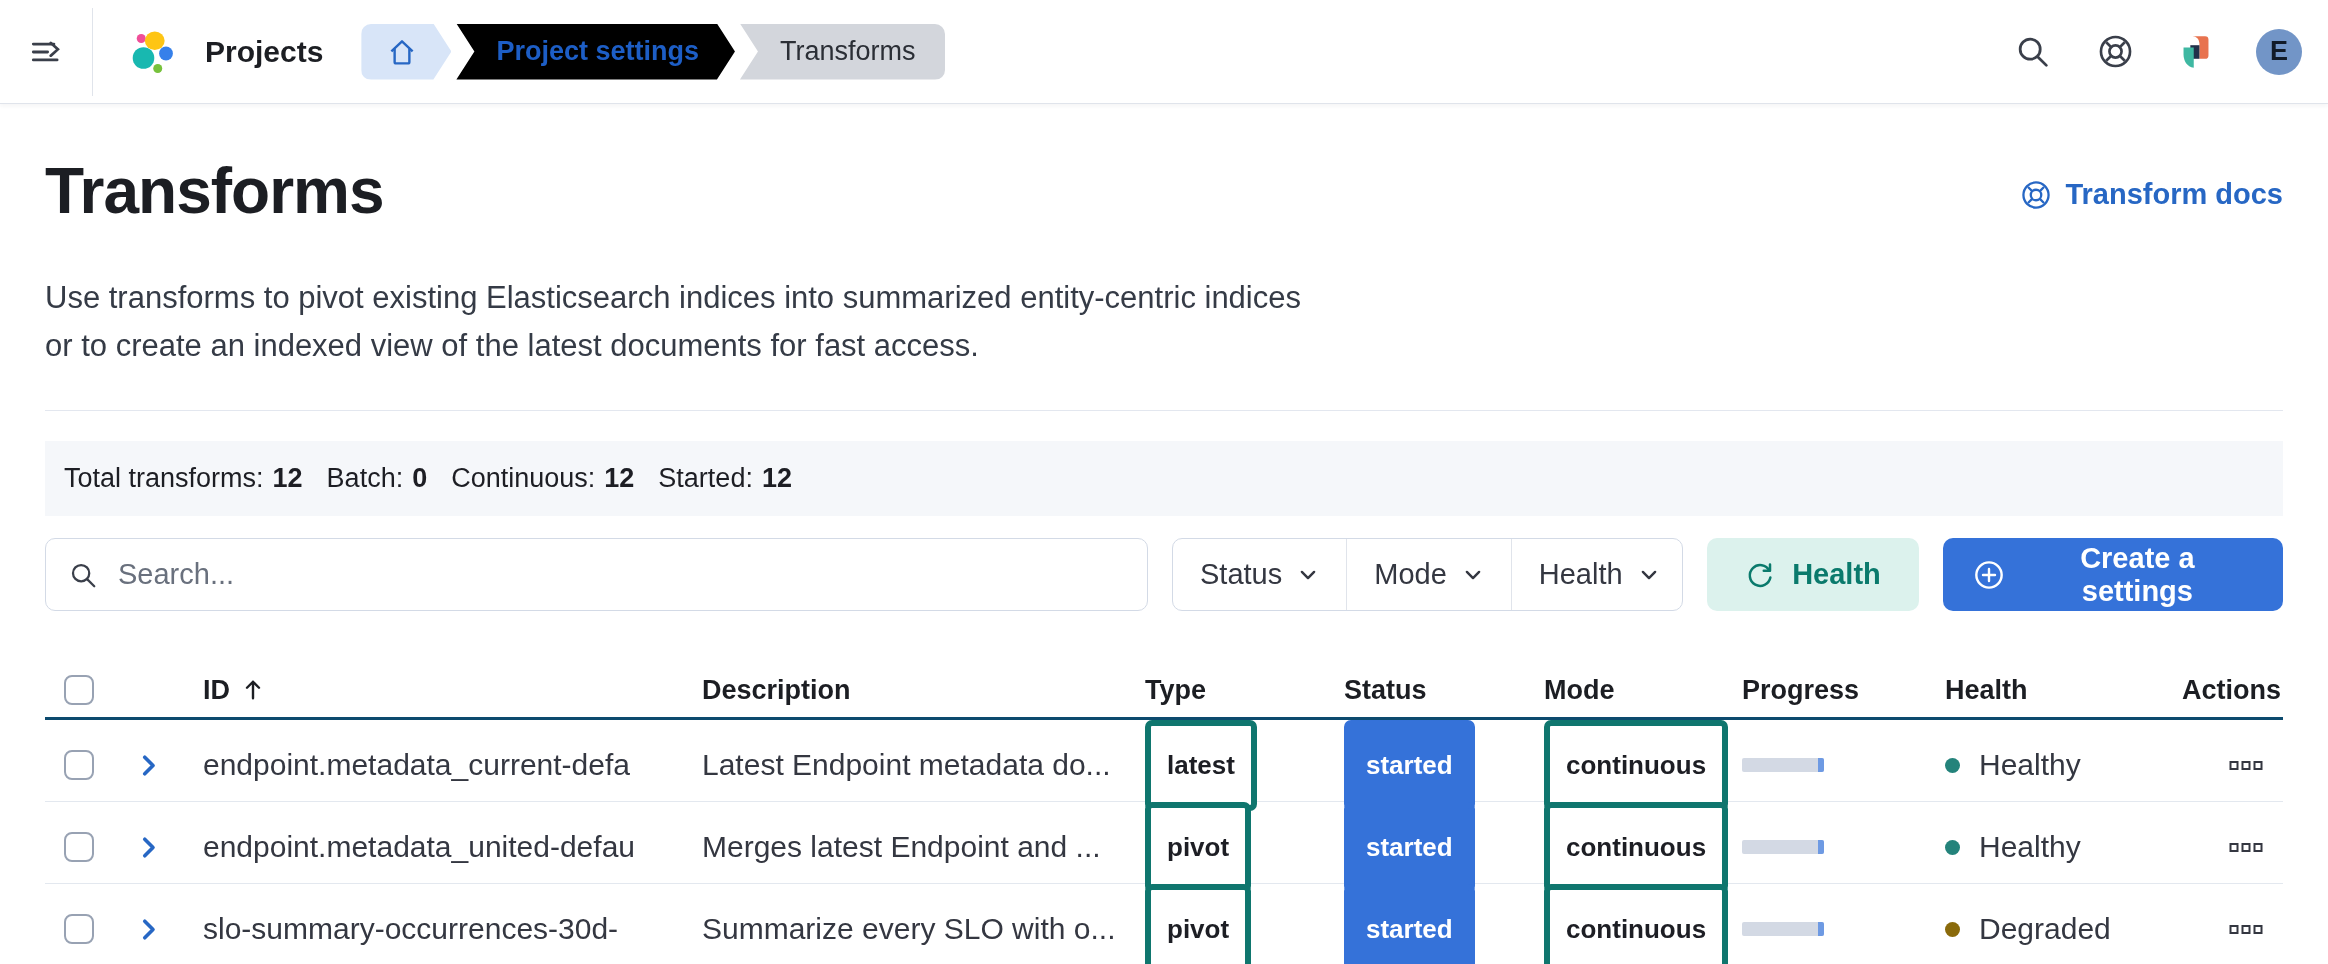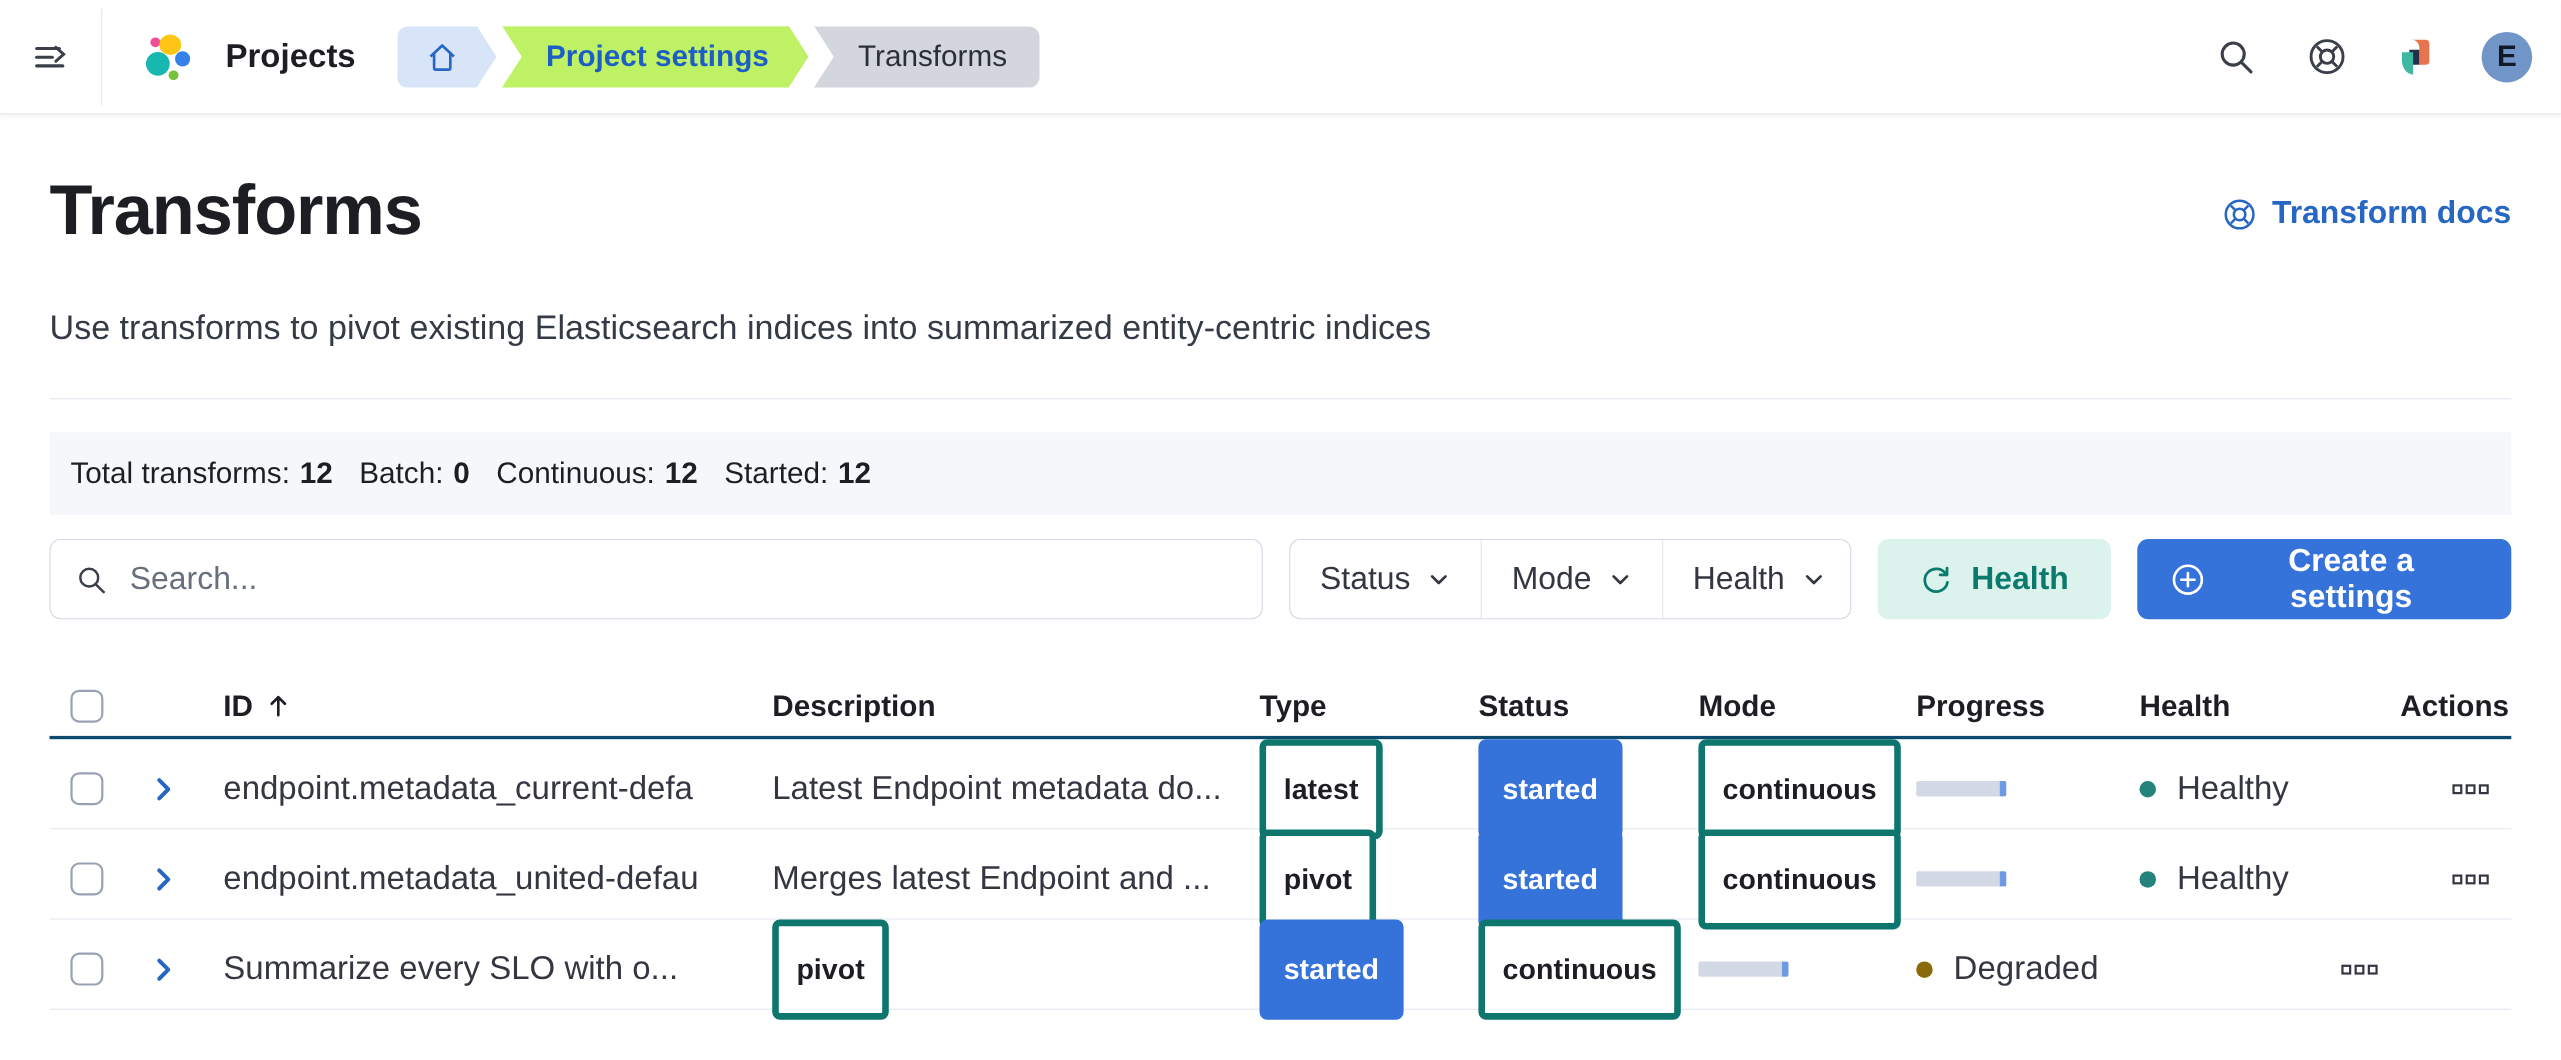--- a/index.html
+++ b/index.html
@@ -15,21 +15,21 @@
   .topbar { height:104px; display:flex; align-items:center; border-bottom:1px solid #E0E4EB;
             box-shadow:0 2px 4px rgba(30,40,60,.05); padding-right:26px; background:#fff; }
   .menu-btn { width:93px; height:88px; display:flex; align-items:center; justify-content:center;
               background:none; border:none; border-right:1px solid #E0E4EB; cursor:pointer; }
   .logo { margin-left:34px; cursor:pointer; }
   .app-title { font-size:30px; font-weight:700; color:#1C1E23; margin-left:30px; }
   .breadcrumbs { margin-left:38px; display:flex; align-items:center; }
   .crumb { height:56px; display:flex; align-items:center; font-size:27px; text-decoration:none; cursor:pointer; }
   .crumb-first { background:#D8E5F8; padding:0 32px 0 24px; border-radius:10px 0 0 10px;
                  clip-path:polygon(0 0, calc(100% - 18px) 0, 100% 50%, calc(100% - 18px) 100%, 0 100%); }
-  .crumb-mid { background:#bef264; color:#1D5EC6; font-weight:700; margin-left:5px; padding:0 36px 0 40px;
+  .crumb-mid { background:#000000; color:#1D5EC6; font-weight:700; margin-left:5px; padding:0 36px 0 40px;
                clip-path:polygon(0 0, calc(100% - 18px) 0, 100% 50%, calc(100% - 18px) 100%, 0 100%, 18px 50%); }
   .crumb-last { background:#D3D6DC; color:#2B2F36; font-weight:500; margin-left:5px; padding:0 30px 0 40px;
                 border-radius:0 10px 10px 0; cursor:default;
                 clip-path:polygon(0 0, 100% 0, 100% 100%, 0 100%, 18px 50%); }
   .spacer { flex:1; }
   .icon-btn { background:none; border:none; padding:0; margin-left:46px; cursor:pointer;
               display:flex; align-items:center; justify-content:center; }
   .avatar { width:46px; height:46px; border-radius:50%; background:#7295C7; border:none; cursor:pointer;
             margin-left:44px; display:flex; align-items:center; justify-content:center;
             font-size:27px; font-weight:700; color:#111A28; font-family:"Liberation Sans",sans-serif; }
@@ -180,20 +180,21 @@
             <circle cx="14" cy="14" r="4.6"></circle>
           <path d="M7 7l3.6 3.6M21 7l-3.6 3.6M7 21l3.6-3.6M21 21l-3.6-3.6"></path>
         </svg>
       </span>
       <span>Transform docs</span>
     </a>
   </div>
 
   <p class="desc">
     <span>Use transforms to pivot existing Elasticsearch indices into summarized entity-centric indices</span><br>
+    <span>or to create an indexed view of the latest documents for fast access.</span>
   </p>
 
   <hr>
 
   <div class="stats">
     <span class="stat">
       <span>Total transforms:</span>
         <b>12</b>
     </span>
     <span class="stat">
@@ -379,20 +380,21 @@
         </div>
       <div class="c-exp">
         <button class="expand-btn">
           <span>
             <svg width="27" height="27" viewBox="0 0 18 18" fill="none" stroke="#2767C4" stroke-width="2.4" stroke-linecap="round" stroke-linejoin="round">
                 <path d="M6.5 3.5 12 9l-5.5 5.5"></path>
               </svg>
           </span>
         </button>
       </div>
+      <div class="cell-clip">slo-summary-occurrences-30d-</div>
       <div class="cell-clip">Summarize every SLO with o...</div>
       <div><span class="badge">pivot</span></div>
       <div><span class="badge filled">started</span></div>
       <div><span class="badge">continuous</span></div>
       <div>
           <div class="pbar">
             <div class="pfill"></div>
           </div>
         </div>
       <div class="c-health">

